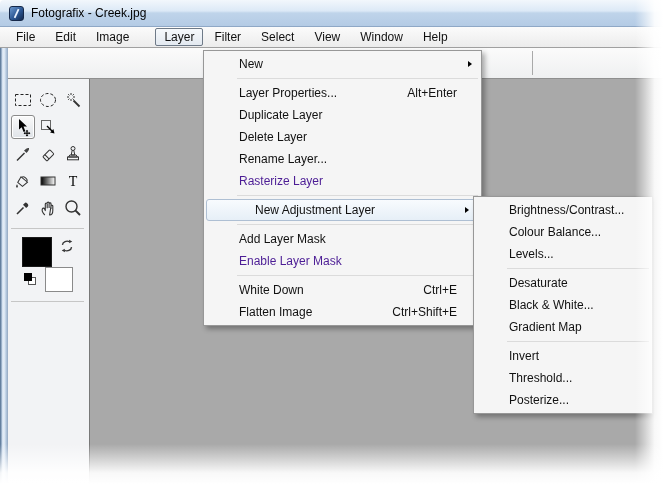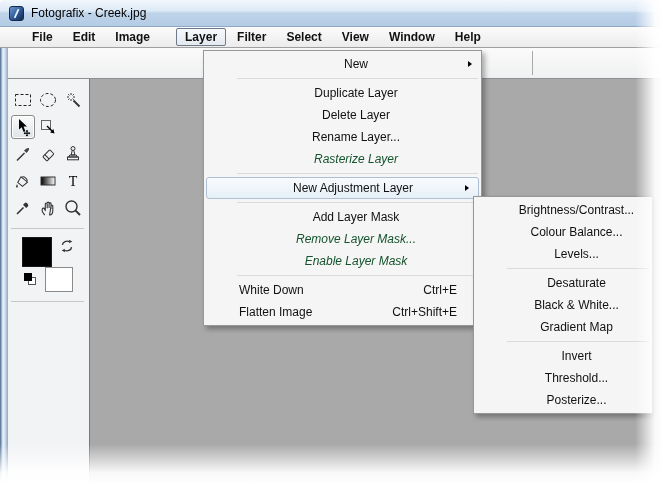--- a/index.html
+++ b/index.html
@@ -20,21 +20,21 @@
     background:linear-gradient(135deg,#6d9ad0 0%,#2b5693 55%,#12294f 100%);
     border:1px solid #16294a; box-sizing:border-box;
     display:flex; align-items:center; justify-content:center;
   }
   .title-text{ margin-left:7px; color:#000; }
   
   .menubar{
     position:absolute; left:0; top:27px; width:663px; height:21px;
     background:linear-gradient(#fbfbfb,#ececec);
     border-bottom:1px solid #a0a0a0; box-sizing:border-box;
-    display:flex; align-items:stretch; padding-left:22px;font-weight:bold;
+    display:flex; align-items:stretch; padding-left:6px;
   }
   .mb-item{
     display:flex; align-items:center; padding:0 8px; margin:1px 1px;
     border:1px solid transparent; border-radius:2px; white-space:nowrap;
   }
   .mb-item.active{
     border-color:#6e7a88;
     background:linear-gradient(#f6f9fc,#e3e9f0);
     margin-left:16px;
   }
@@ -77,25 +77,25 @@
   
   .menu-popup{
     position:absolute; background:#f5f5f5; border:1px solid #979797;
     box-shadow:3px 3px 5px rgba(0,0,0,0.32);
     padding:2px 0; box-sizing:border-box;
   }
   .layer-menu{ left:203px; top:50px; width:279px; z-index:10; }
   .submenu{ left:473px; top:196px; width:180px; z-index:11; }
   .menu-item{
     position:relative; height:22px; display:flex; align-items:center;
-    padding:0 8px 0 35px; white-space:nowrap; box-sizing:border-box;justify-content:center;
-  }
-  .menu-item.disabled{ color:#14532d;font-style:italic; }
+    padding:0 8px 0 35px; white-space:nowrap; box-sizing:border-box;
+  }
+  .menu-item.disabled{ color:#4c1d95; }
   .menu-item.highlighted{
-    margin:0 2px; padding:0 6px 0 27px; height:22px;
+    margin:0 2px; padding:0 6px 0 48px; height:22px;
     border:1px solid #aebfd3; border-radius:3px;
     background:linear-gradient(#f8fbfe,#e6eff7);
   }
   .menu-sep{ height:1px; background:#dbdbdb; margin:3px 3px 3px 33px; }
   .shortcut{ margin-left:auto; padding-right:16px; }
   .sub-arrow{
     position:absolute; right:9px; top:50%; transform:translateY(-50%);
     width:0; height:0; border-left:4px solid #000;
     border-top:3.5px solid transparent; border-bottom:3.5px solid transparent;
   }
@@ -298,20 +298,24 @@
 
   <div class="canvas"></div>
 
   <div class="menu-popup layer-menu" id="layer-menu">
       <div class="menu-item">
         <span>New</span>
         <span class="sub-arrow"></span>
       </div>
       <div class="menu-sep"></div>
       <div class="menu-item">
+        <span>Layer Properties...</span>
+        <span class="shortcut">Alt+Enter</span>
+      </div>
+      <div class="menu-item">
         <span>Duplicate Layer</span>
       </div>
       <div class="menu-item">
         <span>Delete Layer</span>
       </div>
       <div class="menu-item">
         <span>Rename Layer...</span>
       </div>
       <div class="menu-item disabled">
         <span>Rasterize Layer</span>
@@ -319,23 +323,20 @@
       <div class="menu-sep"></div>
       <div class="menu-item highlighted">
         <span>New Adjustment Layer</span>
         <span class="sub-arrow"></span>
       </div>
       <div class="menu-sep"></div>
       <div class="menu-item">
         <span>Add Layer Mask</span>
       </div>
       <div class="menu-item disabled">
-        <span>Remove Layer Mask...</span>
-      </div>
-      <div class="menu-item disabled">
         <span>Enable Layer Mask</span>
       </div>
       <div class="menu-sep"></div>
       <div class="menu-item">
         <span>White Down</span>
         <span class="shortcut">Ctrl+E</span>
       </div>
       <div class="menu-item">
         <span>Flatten Image</span>
         <span class="shortcut">Ctrl+Shift+E</span>

